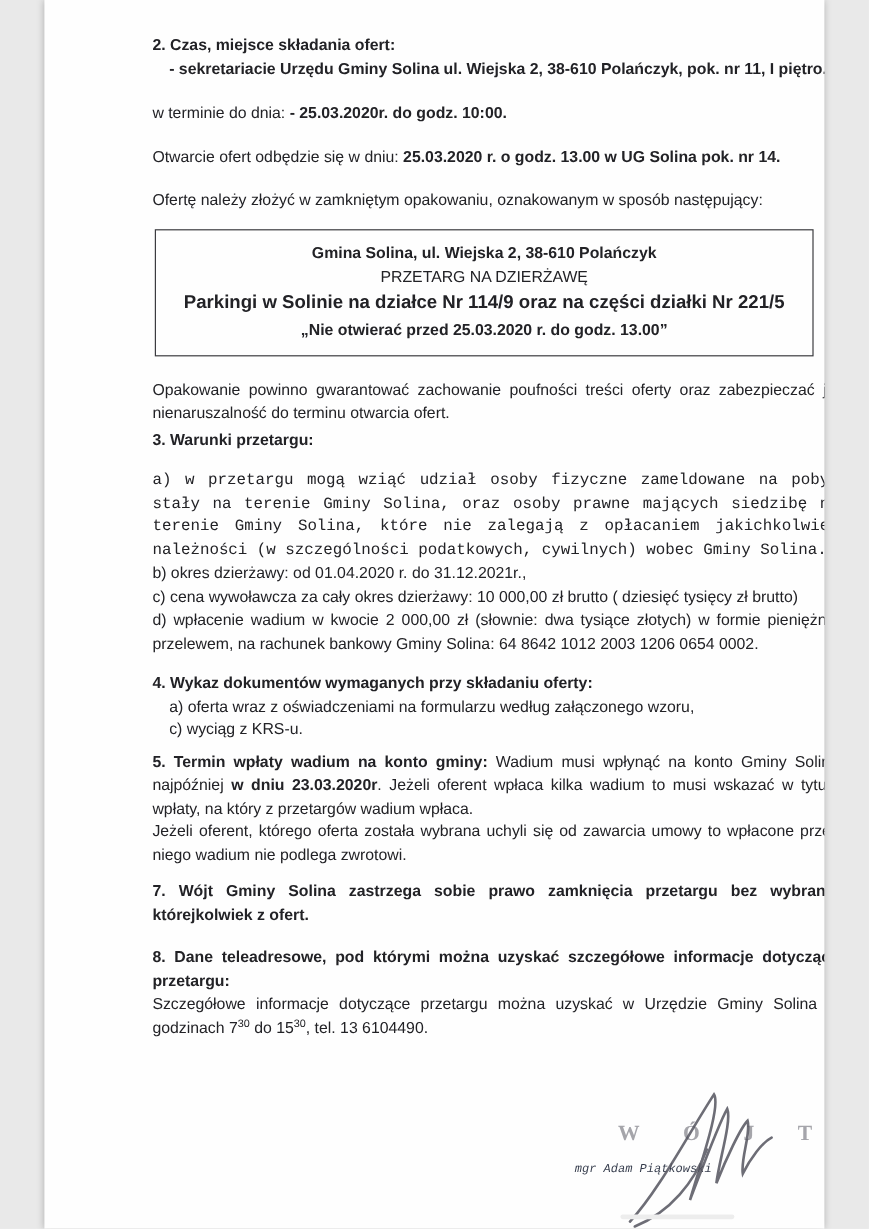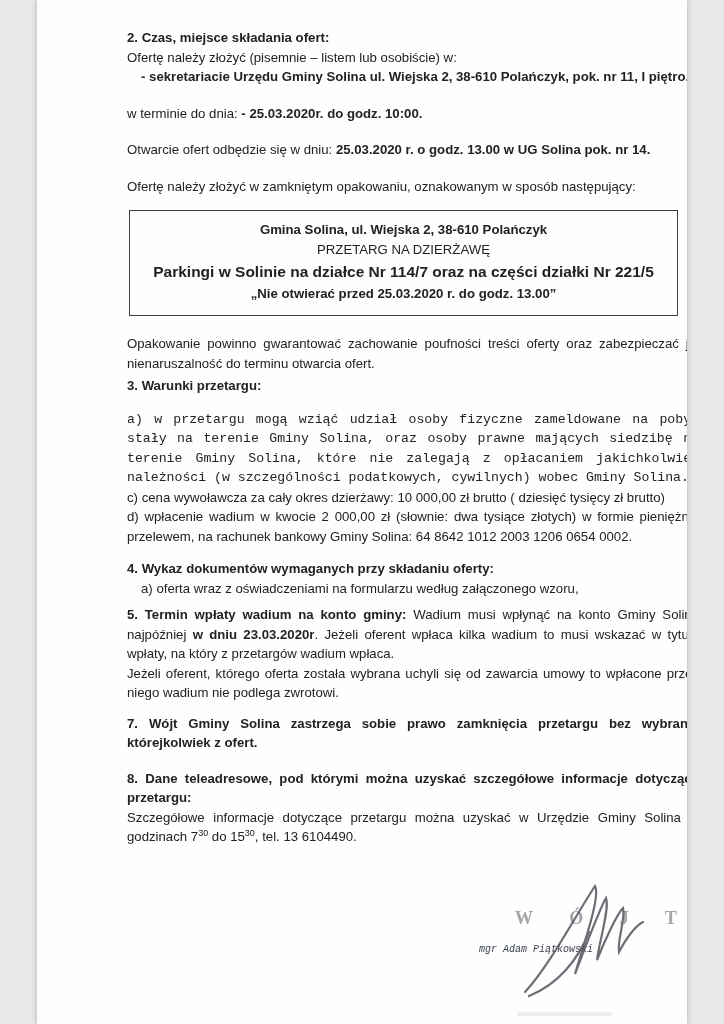--- a/index.html
+++ b/index.html
@@ -34,21 +34,21 @@
     text-align:center;
   }
   .env-box .row { line-height:20px; }
   .env-box .big { font-size:15.5px; line-height:24px; }
   .packaging { margin-top:18px !important; }
   .h3 { margin-top:3px !important; }
   .s5p { margin-top:7px !important; }
   .s7p { margin-top:11px !important; }
   sup { font-size:9px; line-height:0; }
   
-  .signature { position:absolute; left:420px; top:892px; width:250px; height:100px; }
+  .signature { position:absolute; left:420px; top:918px; width:250px; height:100px; }
   .stamp-title {
     position:absolute; left:58px; top:16px;
     font-family:"Liberation Serif","DejaVu Serif",serif;
     font-weight:600; font-size:18px; letter-spacing:16px;
     color:#8f8f96; opacity:.8; white-space:nowrap;
   }
   .stamp-name {
     position:absolute; left:22px; top:52px;
     font-family:"Liberation Mono","DejaVu Sans Mono",monospace;
     font-style:italic; font-size:10px;
@@ -60,45 +60,46 @@
     background:#ededed; border-radius:2px;
   }
 </style>
 </head>
 <body>
 
 <div class="page">
   <div class="content">
 
     <p class="h">2. Czas, miejsce składania ofert:</p>
-    <p>Ofertę należy złożyć (pisemnie – listem lub osobiście) w:</p>
     <p class="b indent">-  sekretariacie Urzędu Gminy Solina ul. Wiejska 2, 38-610 Polańczyk, pok. nr 11, I piętro.</p>
 
     <p class="gap-top"><span>w terminie do dnia: </span><span class="b">- 25.03.2020r. do godz. 10:00.</span></p>
 
     <p class="gap-top"><span>Otwarcie ofert odbędzie się w dniu: </span><span class="b">25.03.2020  r. o godz. 13.00 w  UG Solina pok. nr 14.</span></p>
 
     <p class="gap-top">Ofertę należy złożyć w zamkniętym opakowaniu, oznakowanym w sposób następujący:</p>
 
     <div class="env-box">
       <div class="row b">Gmina Solina, ul. Wiejska 2, 38-610 Polańczyk</div>
       <div class="row">PRZETARG NA DZIERŻAWĘ</div>
-      <div class="row b big">Parkingi  w Solinie na działce Nr 114/7 oraz na części działki Nr 221/5</div>
+      <div class="row b big">Parkingi  w Solinie na działce Nr 114/9 oraz na części działki Nr 221/5</div>
       <div class="row b">„Nie otwierać przed  25.03.2020 r. do godz. 13.00”</div>
     </div>
 
     <p class="just packaging">Opakowanie powinno gwarantować zachowanie poufności treści oferty oraz zabezpieczać jej nienaruszalność do terminu otwarcia ofert.</p>
 
     <p class="h h3 gap-top">3. Warunki przetargu:</p>
     <p class="just gap-top-sm"> a) w przetargu mogą wziąć udział osoby fizyczne zameldowane na pobyt stały na terenie Gminy Solina, oraz   osoby prawne mających siedzibę na terenie Gminy Solina, które nie zalegają z opłacaniem jakichkolwiek   należności (w szczególności podatkowych, cywilnych) wobec Gminy Solina.</p>
+    <p> b) okres dzierżawy: od 01.04.2020 r. do 31.12.2021r.,</p>
     <p> c) cena wywoławcza za cały okres dzierżawy: 10 000,00 zł  brutto ( dziesięć tysięcy zł brutto)</p>
     <p class="just"> d) wpłacenie wadium w kwocie 2 000,00  zł (słownie: dwa tysiące złotych) w formie pieniężnej przelewem,  na rachunek bankowy Gminy Solina: 64 8642 1012 2003 1206 0654 0002.</p>
 
     <p class="h gap-top-md">4. Wykaz dokumentów wymaganych przy składaniu oferty:</p>
     <p class="indent">a) oferta wraz z oświadczeniami na formularzu według załączonego wzoru,</p>
+    <p class="indent">c) wyciąg z KRS-u.</p>
 
     <p class="just s5p gap-top"><span class="b">5. Termin wpłaty wadium na konto gminy:</span><span> Wadium musi wpłynąć na konto Gminy Solina najpóźniej </span><span class="b">w dniu 23.03.2020r</span><span>. Jeżeli oferent wpłaca kilka wadium to musi wskazać w tytule wpłaty, na który z przetargów wadium wpłaca.</span></p>
 
     <p class="just"> Jeżeli oferent, którego oferta została wybrana uchyli się od zawarcia umowy to wpłacone przez niego wadium nie podlega zwrotowi.</p>
 
     <p class="h just s7p gap-top">7. Wójt Gminy Solina zastrzega sobie prawo zamknięcia przetargu bez wybrania którejkolwiek z ofert.</p>
 
     <p class="h just gap-top-lg">8. Dane teleadresowe, pod którymi można uzyskać szczegółowe informacje dotyczące przetargu:</p>
     <p class="just"><span>Szczegółowe informacje dotyczące przetargu można uzyskać w Urzędzie Gminy Solina w godzinach 7</span><sup>30</sup><span> do 15</span><sup>30</sup><span>, tel. 13 6104490.</span></p>
 

